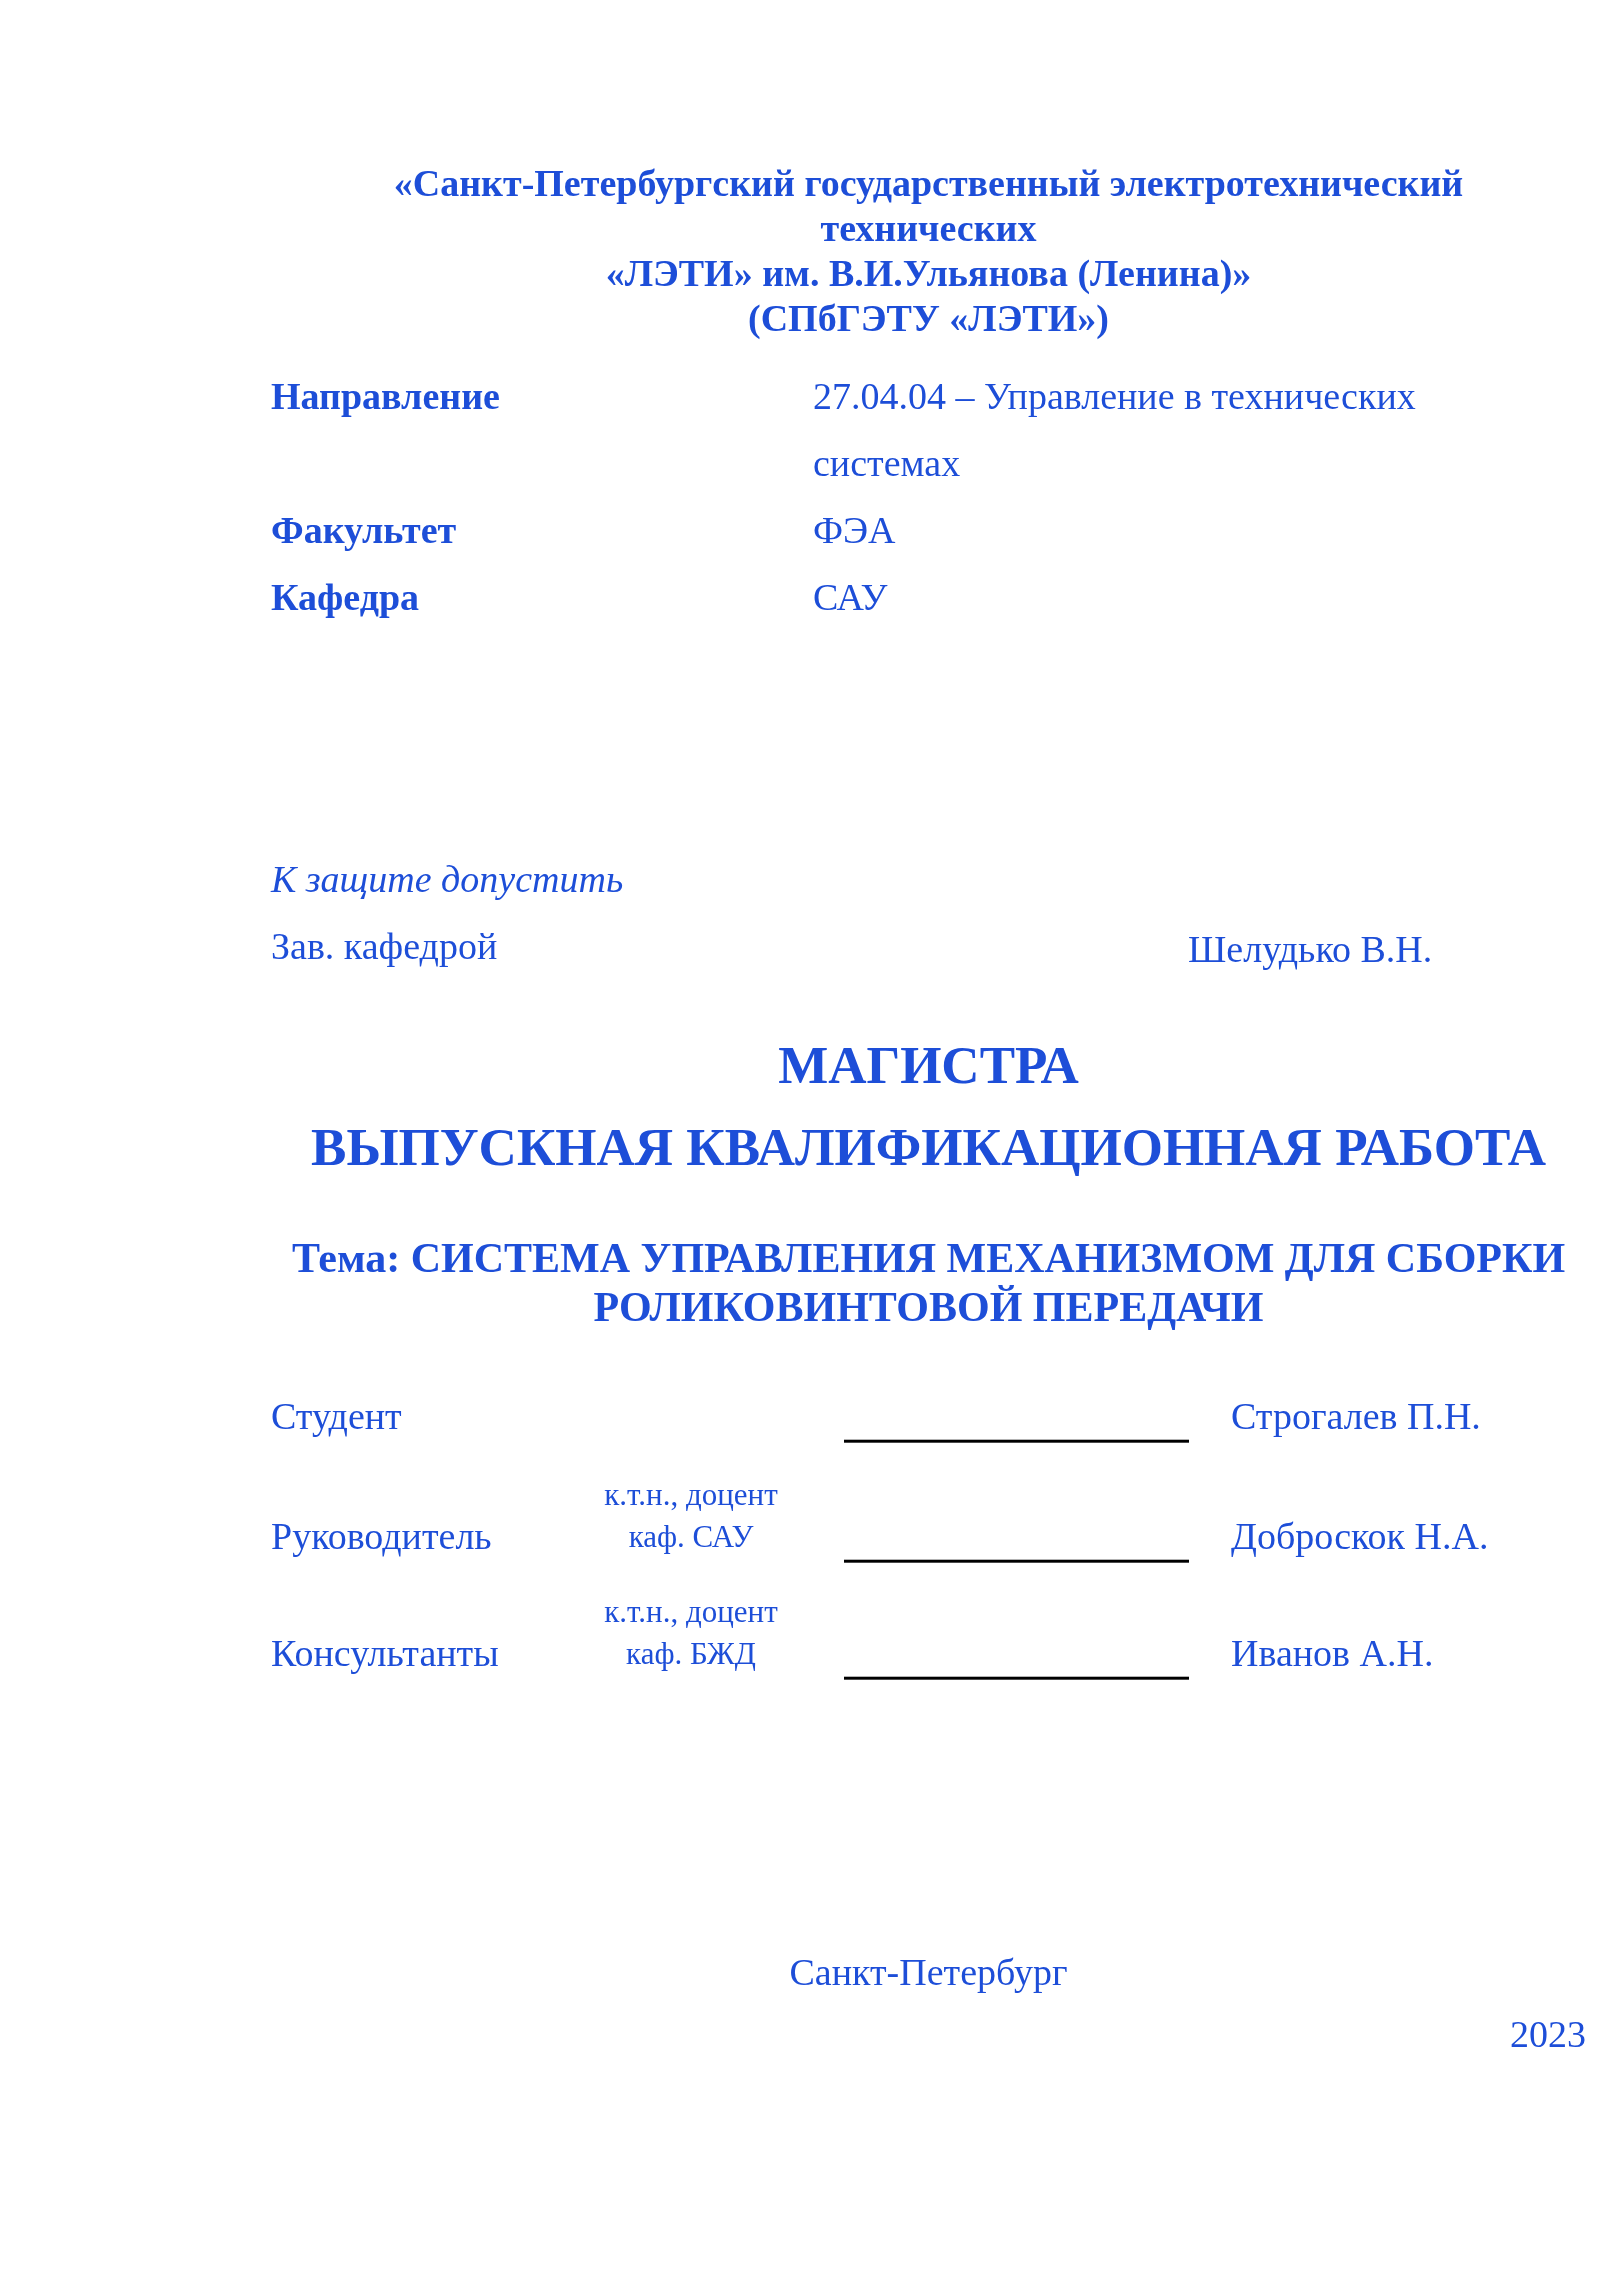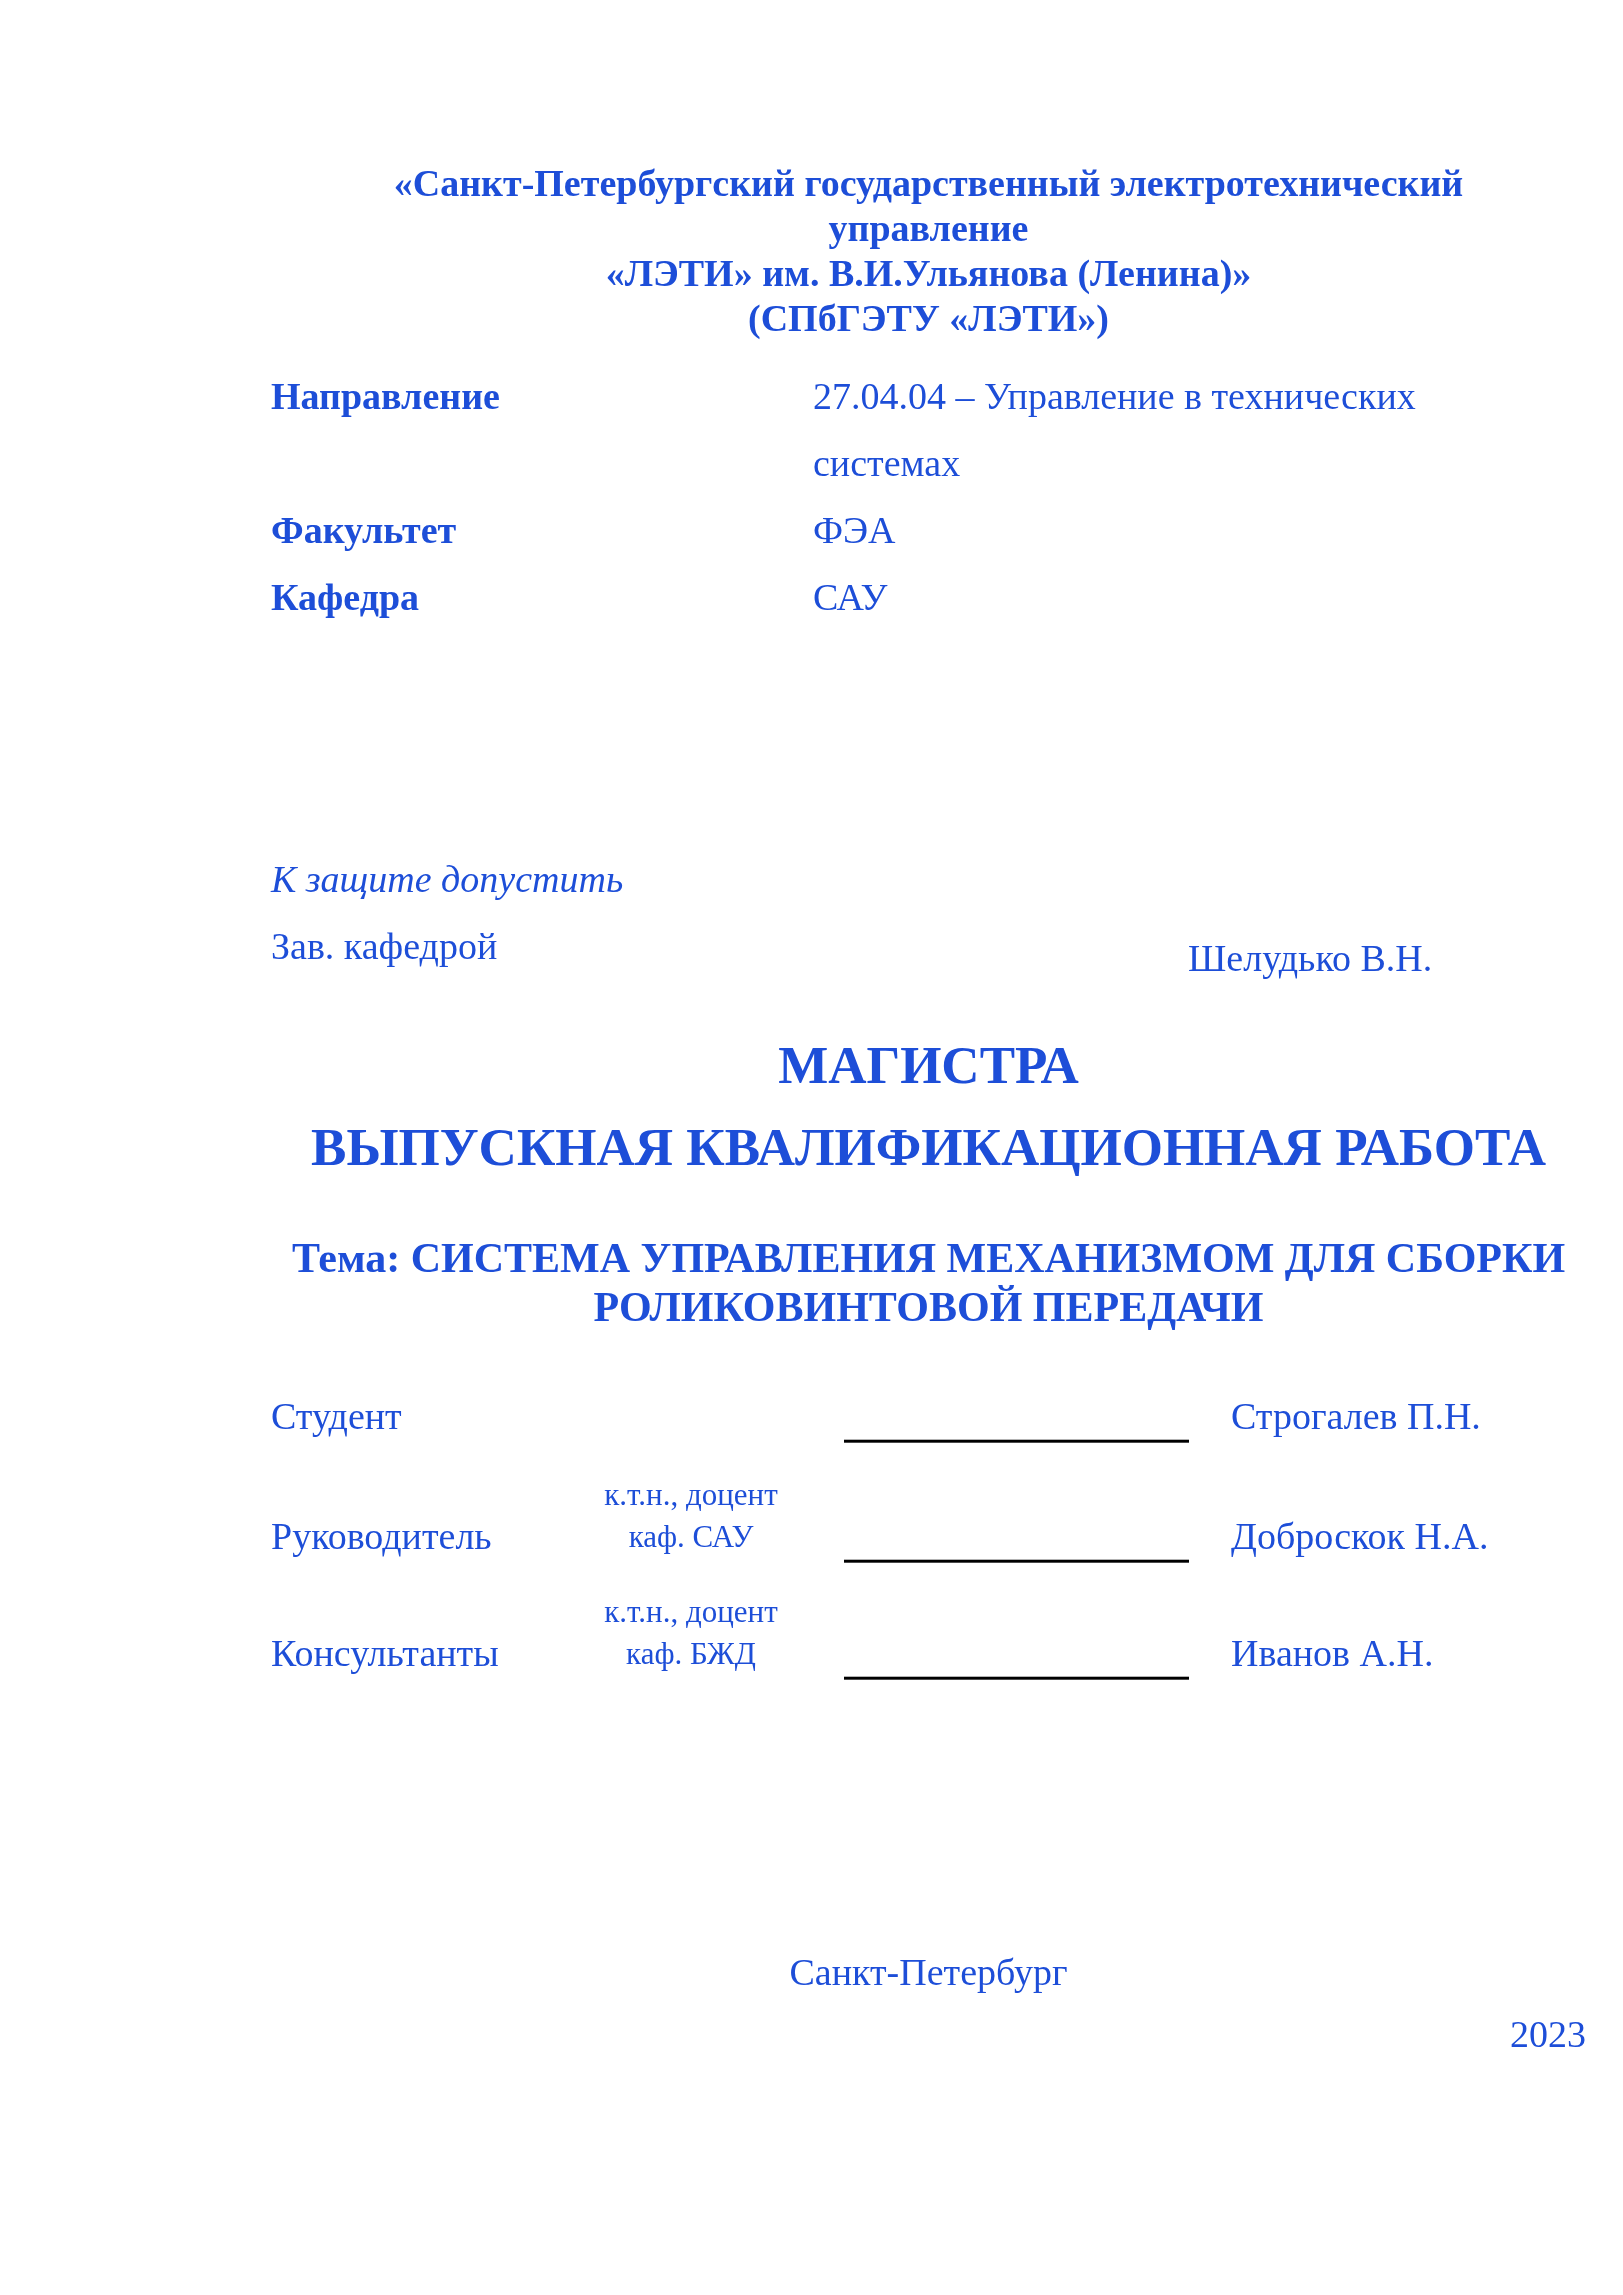--- a/index.html
+++ b/index.html
@@ -30,21 +30,21 @@
 
   
   .info { top: 363px; line-height: 67px; }
   .info-row { display: grid; grid-template-columns: 542px 1fr; }
   .info-label { font-weight: bold; }
 
   
   .admission { top: 846px; line-height: 67px; }
   .admission-note { font-style: italic; }
   .approver-row { position: relative; }
-  .approver-name { position: absolute; left: 917px; top: 12px; }
+  .approver-name { position: absolute; left: 917px; top: 3px; }
 
   
   .main-title {
     top: 1024px;
     text-align: center;
     font-weight: bold;
     font-size: 53px;
     line-height: 82px;
   }
 
@@ -90,21 +90,21 @@
   .footer-city { top: 1949px; text-align: center; line-height: 47px; }
   .footer-year { top: 2011px; text-align: right; line-height: 47px; }
 </style>
 </head>
 <body>
 
 <div class="page">
 
   <div class="block uni-header">
     <div>«Санкт-Петербургский государственный электротехнический</div>
-    <div>управление</div>
+    <div>технических</div>
     <div>«ЛЭТИ» им. В.И.Ульянова (Ленина)»</div>
     <div>(СПбГЭТУ «ЛЭТИ»)</div>
   </div>
 
   <div class="block info">
     <div class="info-row">
       <div class="info-label">Направление</div>
       <div>
         <div>27.04.04 – Управление в технических</div>
         <div>системах</div>

